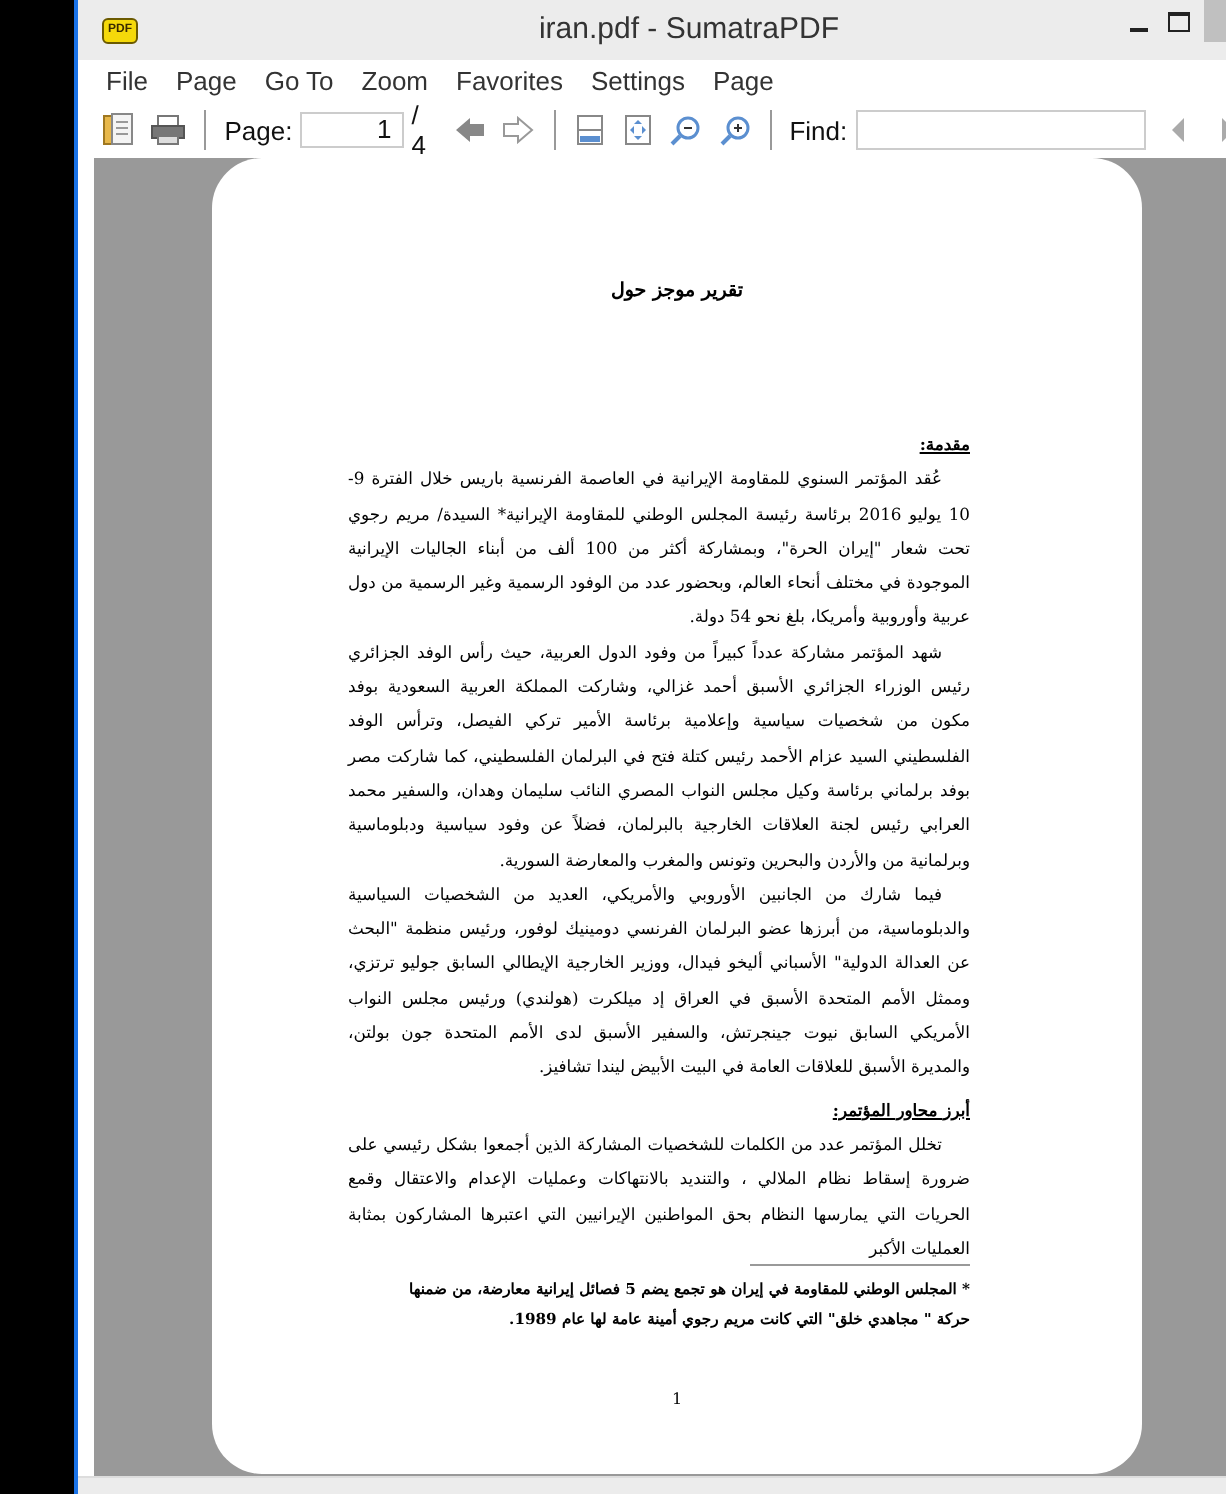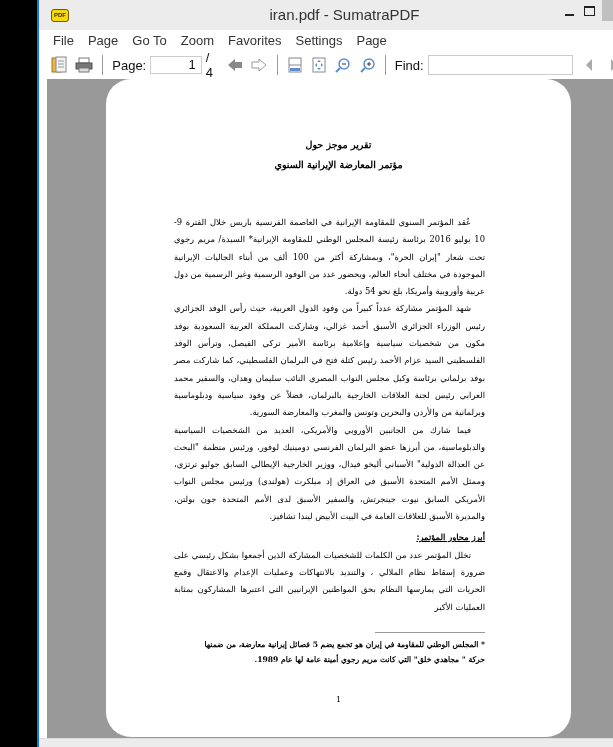--- a/index.html
+++ b/index.html
@@ -135,23 +135,23 @@
       <svg width="10" height="14" viewBox="0 0 10 14">
           <path d="M2 1 L8 7 L2 13Z" fill="#aaa"></path>
         </svg>
     </div>
     <div class="tb-icon" style="font-size:11px;color:#333;font-family:'DejaVu Serif',serif">ªA</div>
   </div>
 
   <div class="viewport">
     <div class="page">
       <div class="doc-title" style="top:60px">تقرير موجز حول</div>
-      <div class="doc-title" style="top:80px">مؤتمر المعارضة الإيرانية السنوي</div>
 
       <div class="body-text" style="top:135px">
+        <span class="heading">مقدمة:</span>
         <div class="indent">عُقد المؤتمر السنوي للمقاومة الإيرانية في العاصمة الفرنسية باريس خلال الفترة 9-10 يوليو 2016 برئاسة رئيسة المجلس الوطني للمقاومة الإيرانية* السيدة/ مريم رجوي تحت شعار "إيران الحرة"، وبمشاركة أكثر من 100 ألف من أبناء الجاليات الإيرانية الموجودة في مختلف أنحاء العالم، وبحضور عدد من الوفود الرسمية وغير الرسمية من دول عربية وأوروبية وأمريكا، بلغ نحو 54 دولة.</div>
         <div class="indent">شهد المؤتمر مشاركة عدداً كبيراً من وفود الدول العربية، حيث رأس الوفد الجزائري رئيس الوزراء الجزائري الأسبق أحمد غزالي، وشاركت المملكة العربية السعودية بوفد مكون من شخصيات سياسية وإعلامية برئاسة الأمير تركي الفيصل، وترأس الوفد الفلسطيني السيد عزام الأحمد رئيس كتلة فتح في البرلمان الفلسطيني، كما شاركت مصر بوفد برلماني برئاسة وكيل مجلس النواب المصري النائب سليمان وهدان، والسفير محمد العرابي رئيس لجنة العلاقات الخارجية بالبرلمان، فضلاً عن وفود سياسية ودبلوماسية وبرلمانية من والأردن والبحرين وتونس والمغرب والمعارضة السورية.</div>
         <div class="indent">فيما شارك من الجانبين الأوروبي والأمريكي، العديد من الشخصيات السياسية والدبلوماسية، من أبرزها عضو البرلمان الفرنسي دومينيك لوفور، ورئيس منظمة "البحث عن العدالة الدولية" الأسباني أليخو فيدال، ووزير الخارجية الإيطالي السابق جوليو ترتزي، وممثل الأمم المتحدة الأسبق في العراق إد ميلكرت (هولندي) ورئيس مجلس النواب الأمريكي السابق نيوت جينجرتش، والسفير الأسبق لدى الأمم المتحدة جون بولتن، والمديرة الأسبق للعلاقات العامة في البيت الأبيض ليندا تشافيز.</div>
         <span class="heading" style="margin-top:4px">أبرز محاور المؤتمر:</span>
         <div class="indent">تخلل المؤتمر عدد من الكلمات للشخصيات المشاركة الذين أجمعوا بشكل رئيسي على ضرورة إسقاط نظام الملالي ، والتنديد بالانتهاكات وعمليات الإعدام والاعتقال وقمع الحريات التي يمارسها النظام بحق المواطنين الإيرانيين التي اعتبرها المشاركون بمثابة العمليات الأكبر</div>
       </div>
 
       <div class="fn-rule"></div>
       <div class="footnote">* المجلس الوطني للمقاومة في إيران هو تجمع يضم 5 فصائل إيرانية معارضة، من ضمنها حركة " مجاهدي خلق" التي كانت مريم رجوي أمينة عامة لها عام 1989.</div>
       <div class="pagenum">1</div>

